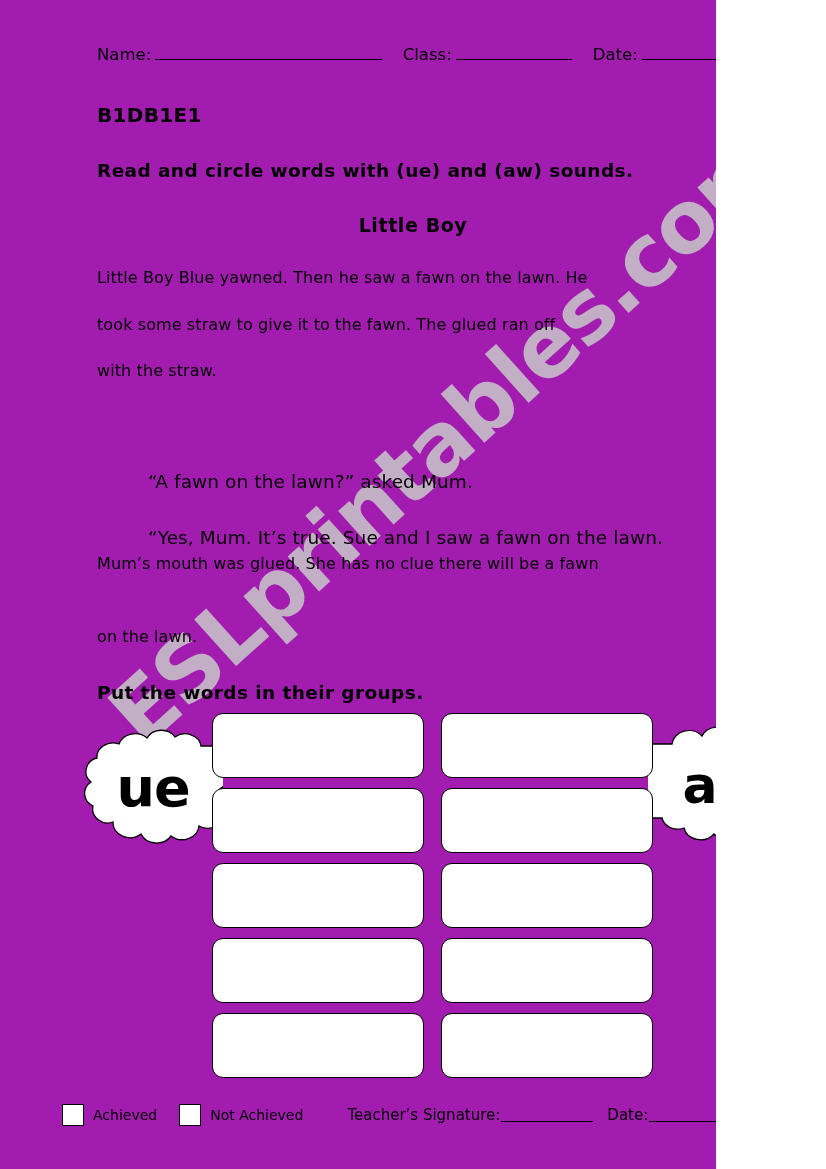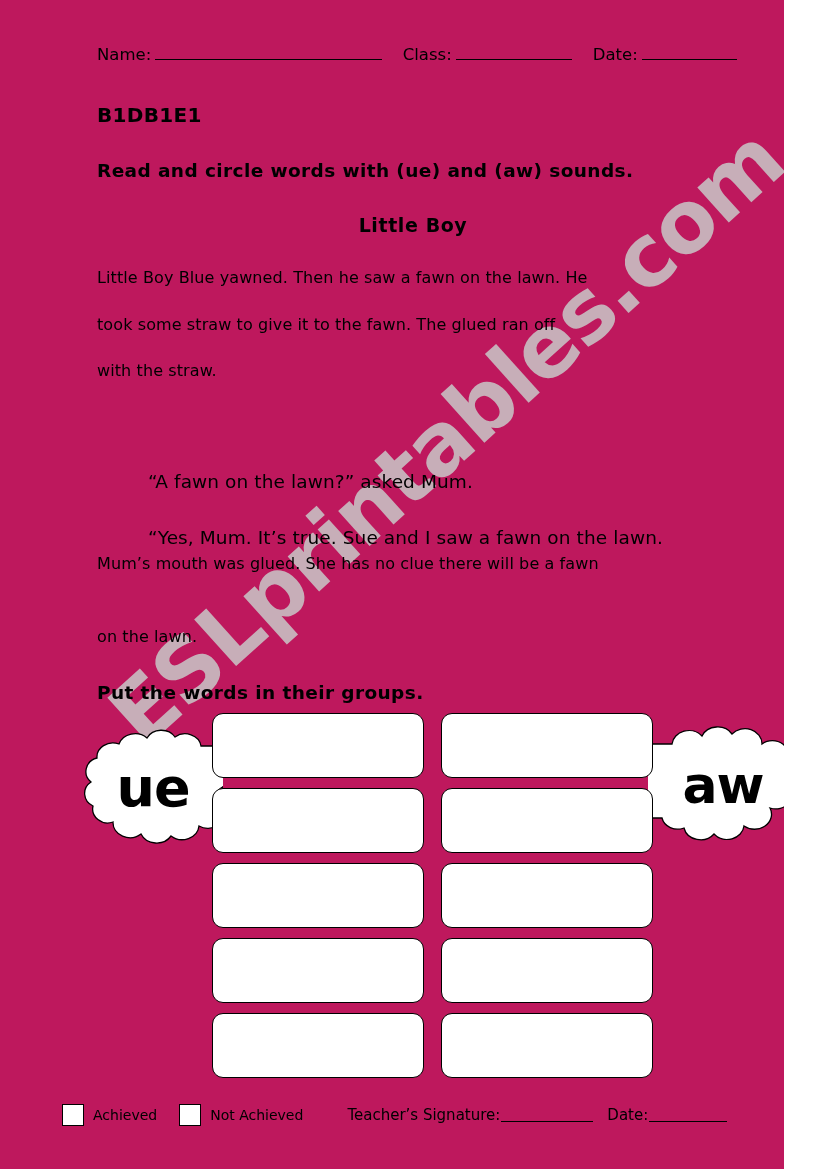--- a/index.html
+++ b/index.html
@@ -6,23 +6,23 @@
   html, body {
     margin: 0;
     padding: 0;
     background: #ffffff;
   }
   body {
     font-family: "DejaVu Sans", sans-serif;
   }
   #page {
     position: relative;
-    width: 784px;
+    width: 716px;
     height: 1169px;
-    background: #be185d;
+    background: #a21caf;
     overflow: hidden;
   }
 
   
   #watermark {
     position: absolute;
     left: 0;
     top: 0;
     width: 826px;
     height: 1169px;

